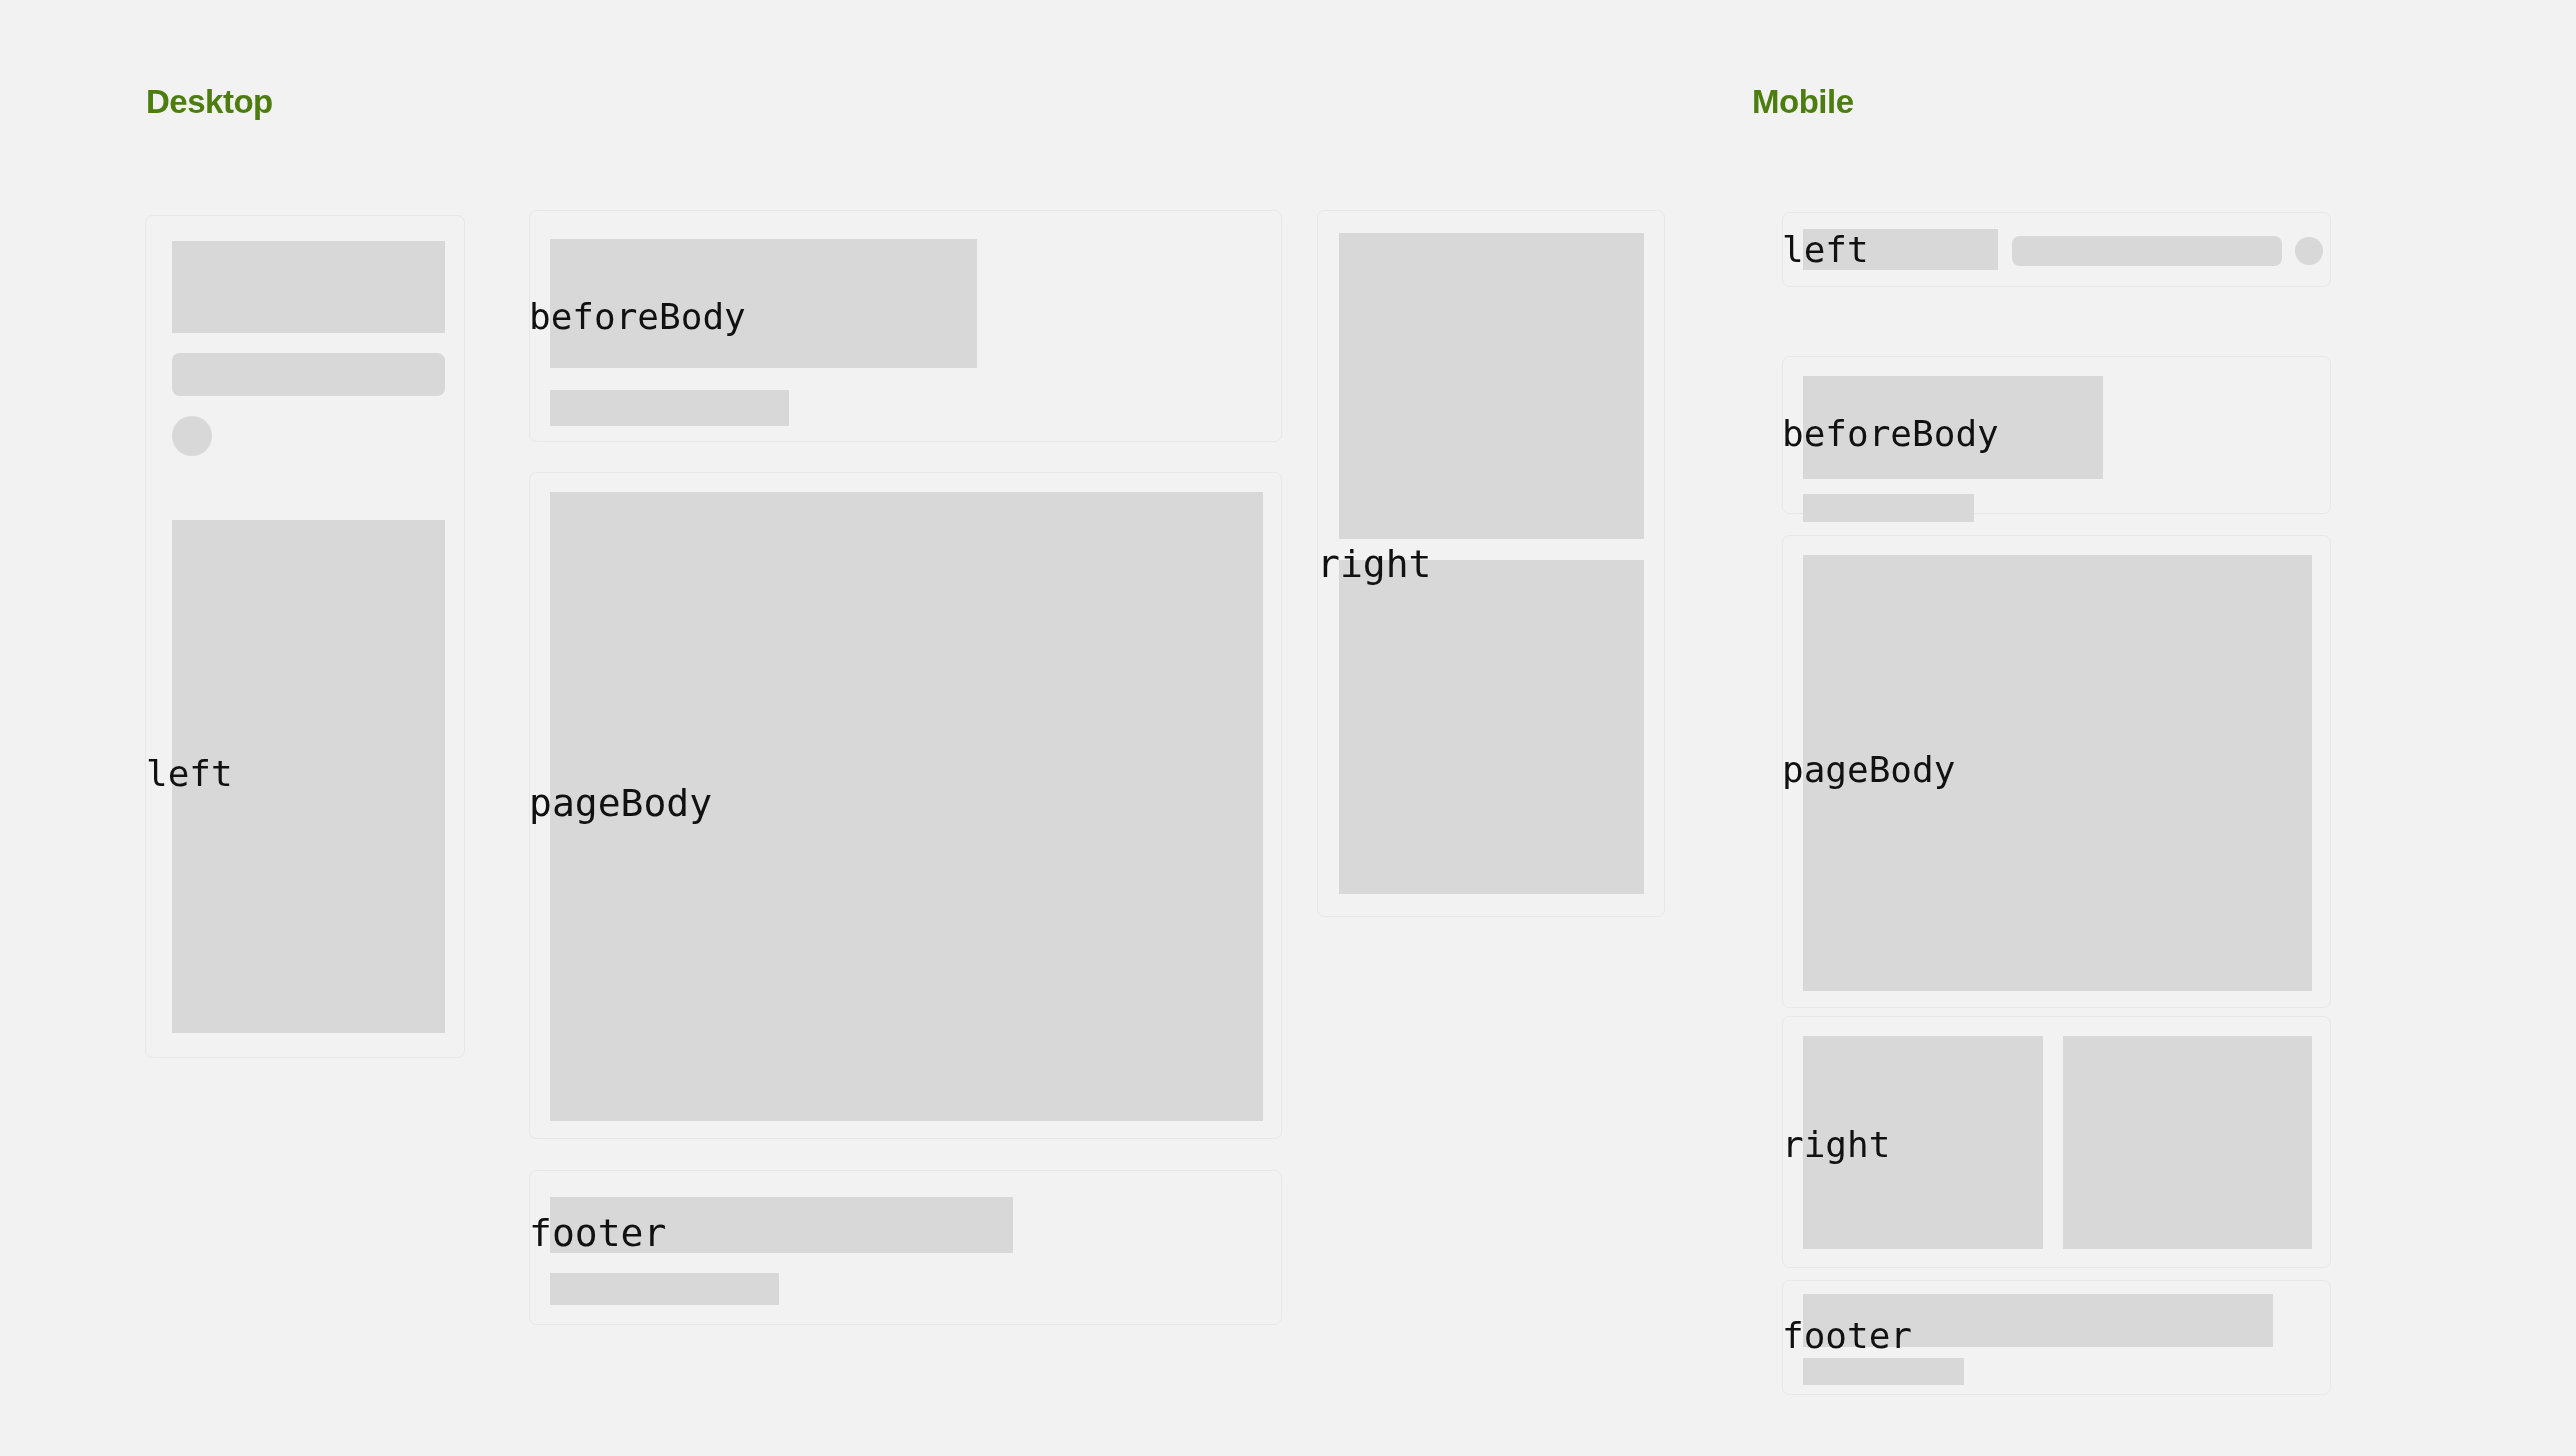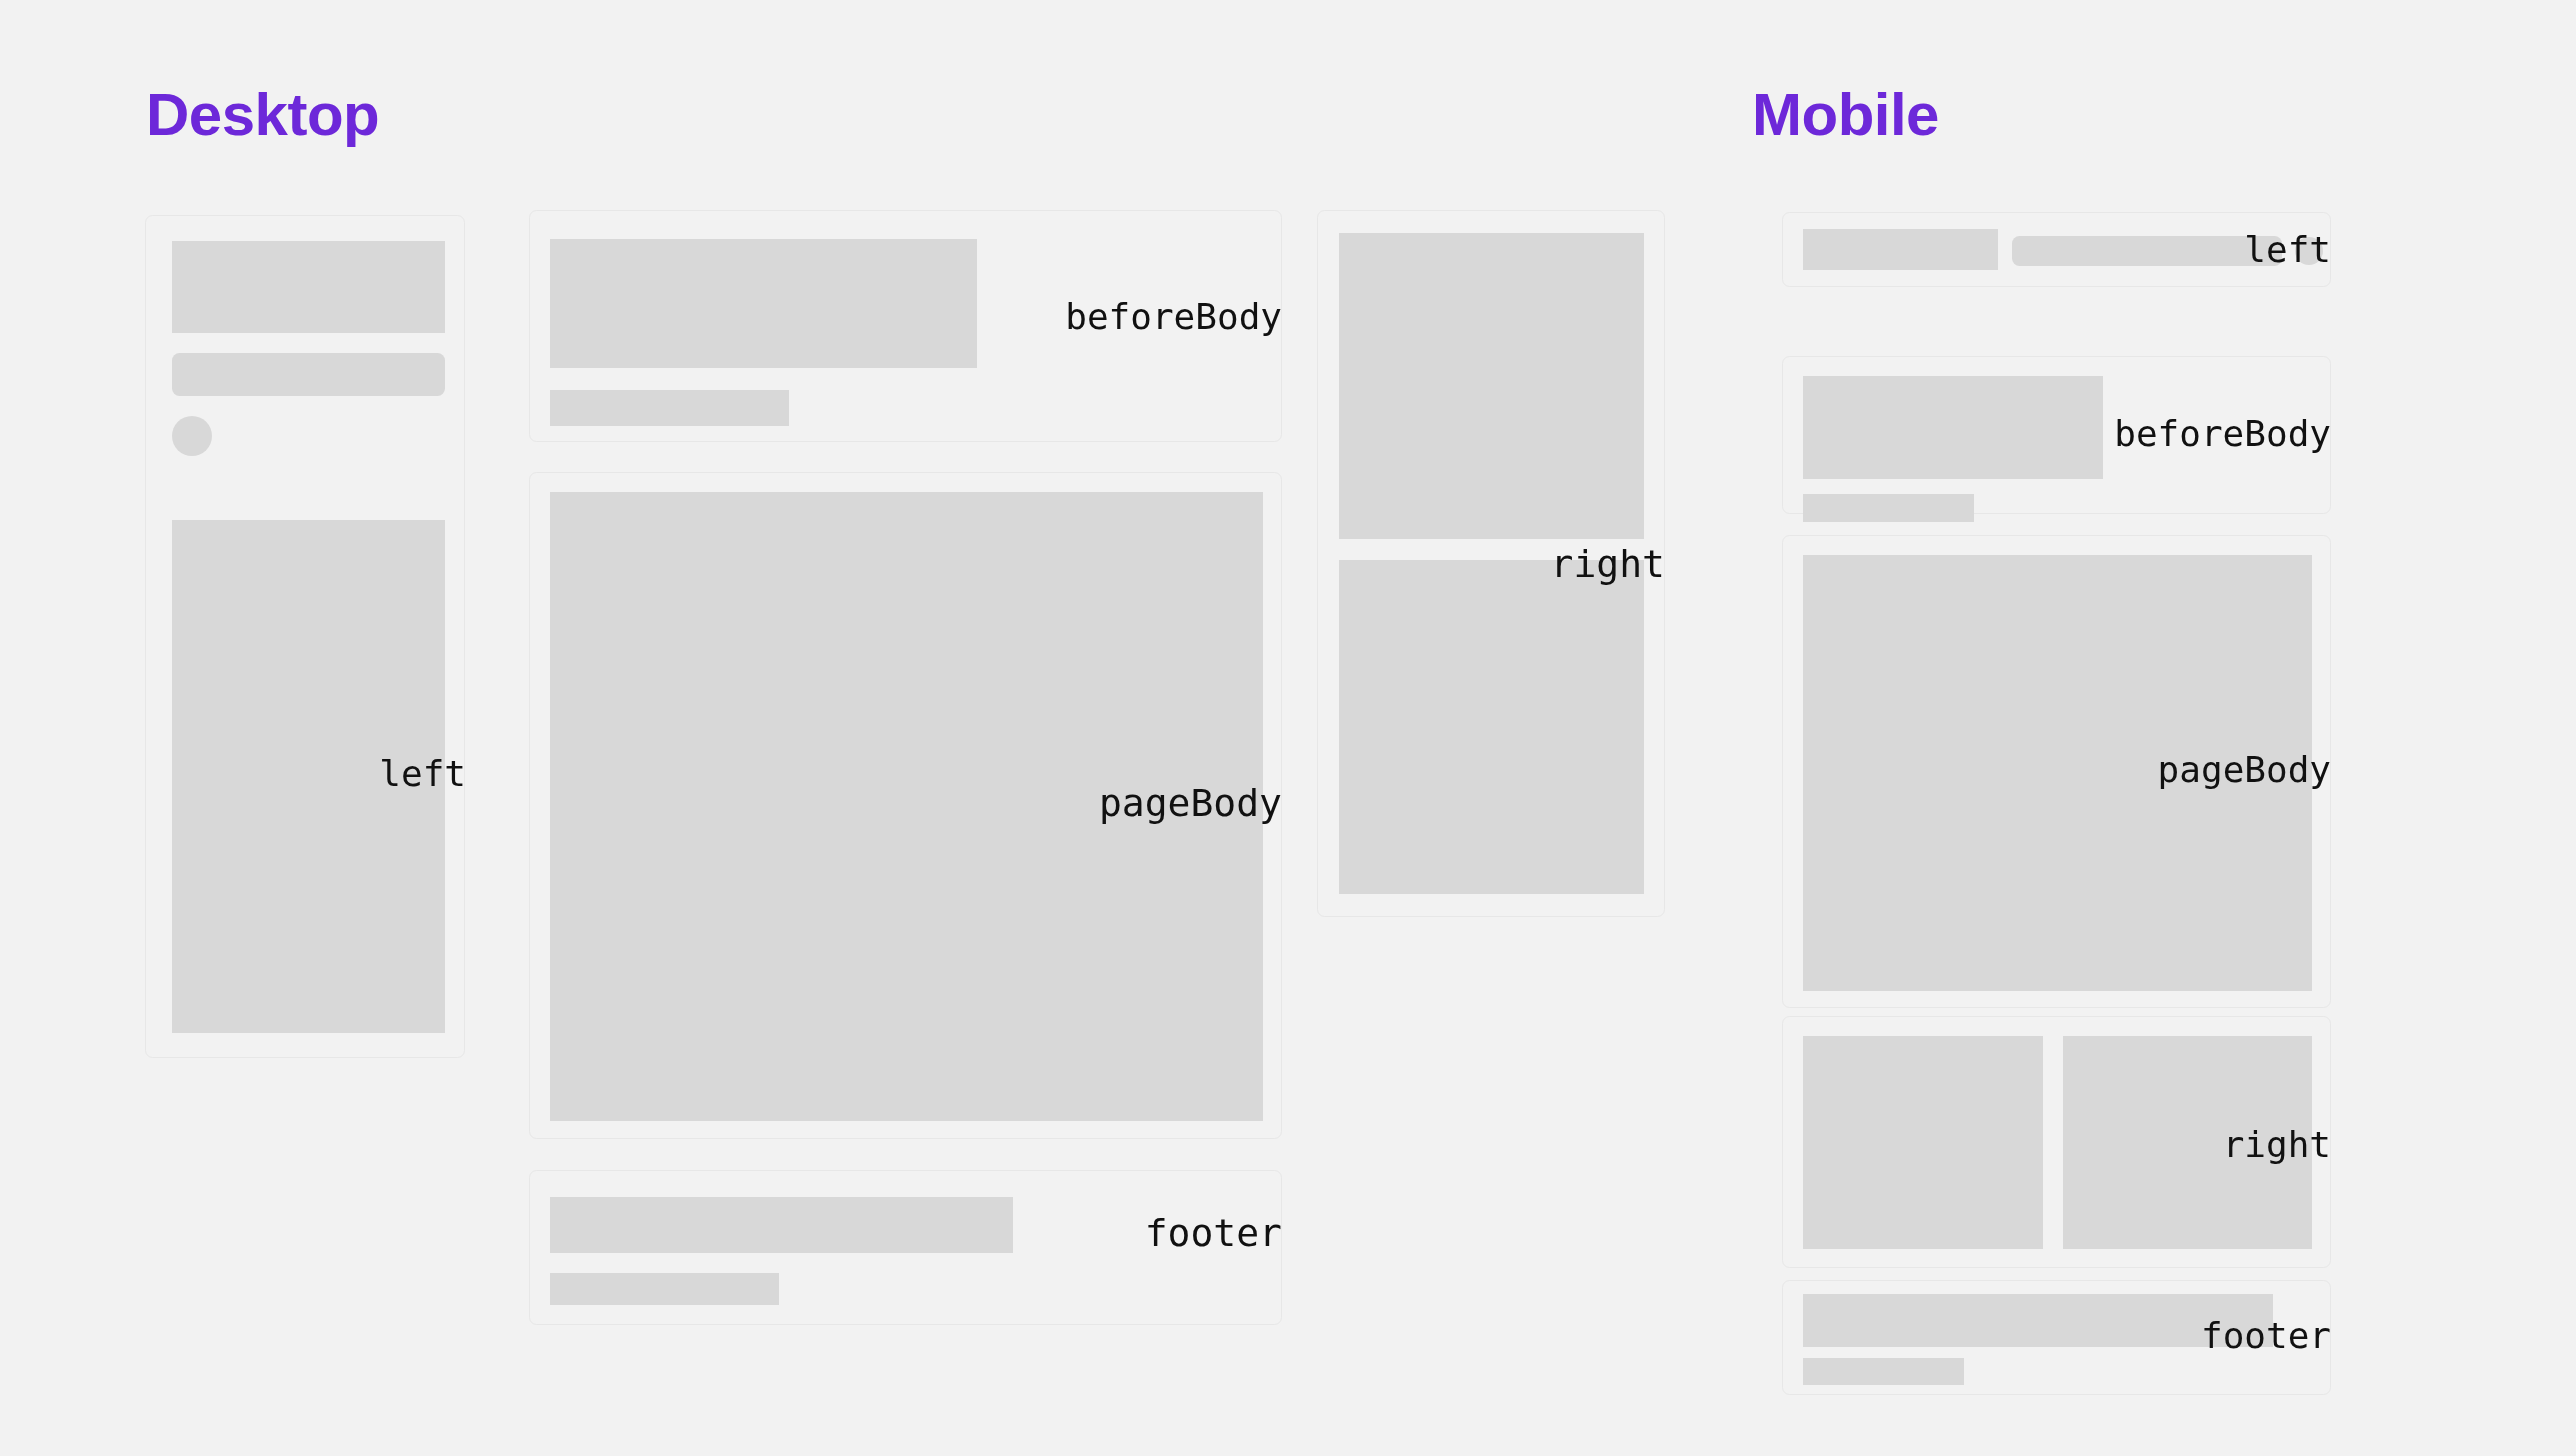--- a/index.html
+++ b/index.html
@@ -17,23 +17,23 @@
     width: 2576px;
     height: 1456px;
     background: #f2f2f2;
   }
 
   
   .section-title {
     position: absolute;
     font-family: "Liberation Sans", sans-serif;
     font-weight: 700;
-    font-size: 60px;
+    font-size: 33px;
     line-height: 1;
-    color: #6d28d9;
+    color: #4d7c0f;
     letter-spacing: -0.5px;
     white-space: nowrap;
   }
   #title-desktop { left: 146px; top: 85px; }
   #title-mobile  { left: 1752px; top: 85px; }
 
   
   .panel {
     position: absolute;
     background: #f2f2f2;
@@ -50,21 +50,21 @@
   .blk.circle  { border-radius: 50%; }
 
   
   .slot-label {
     position: absolute;
     font-family: "DejaVu Sans Mono", "Liberation Mono", monospace;
     font-size: 36px;
     line-height: 1;
     color: #111111;
     white-space: nowrap;
-    text-align: right;
+    text-align: left;
     pointer-events: none;
     z-index: 5;
   }
   .slot-label.lg { font-size: 38px; }
 </style>
 </head>
 <body>
 
 <div class="canvas">
 

